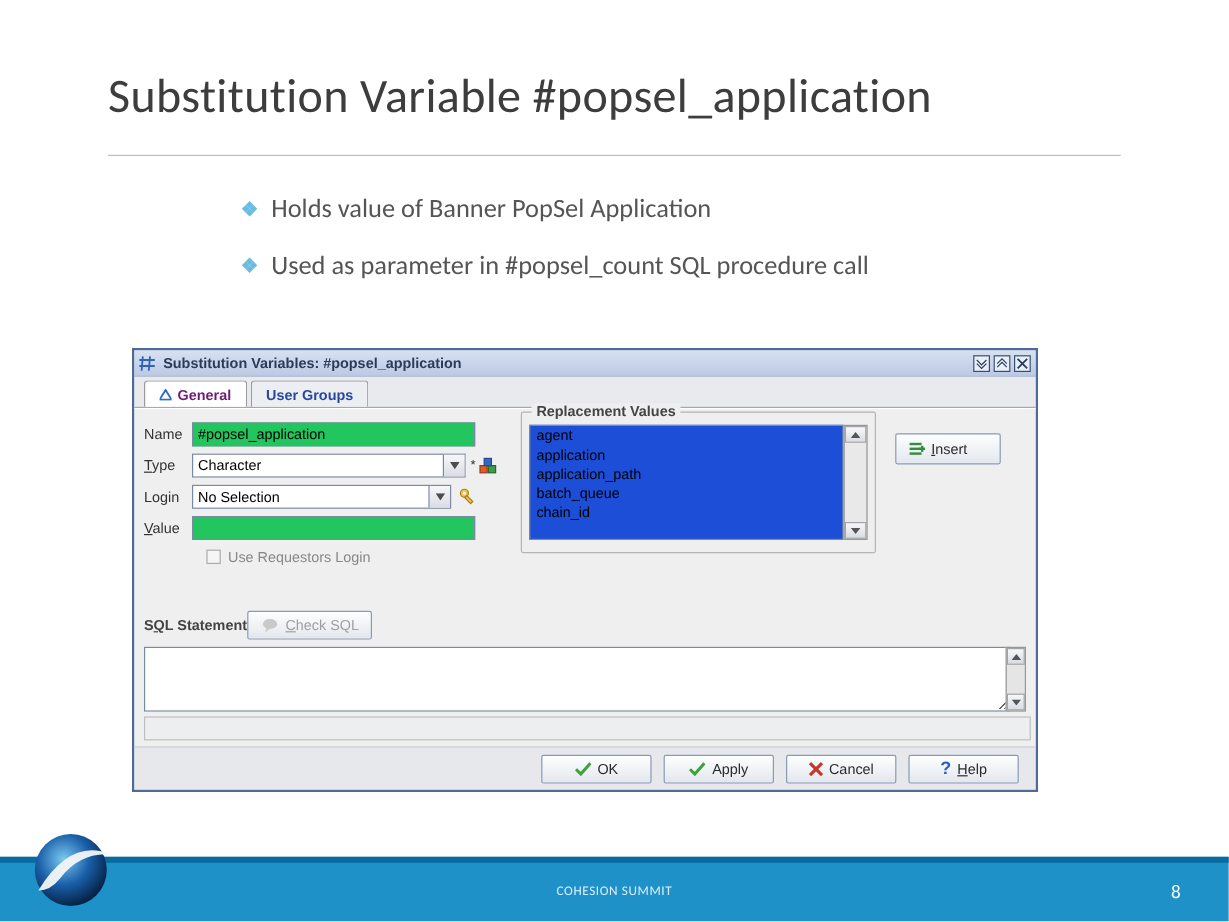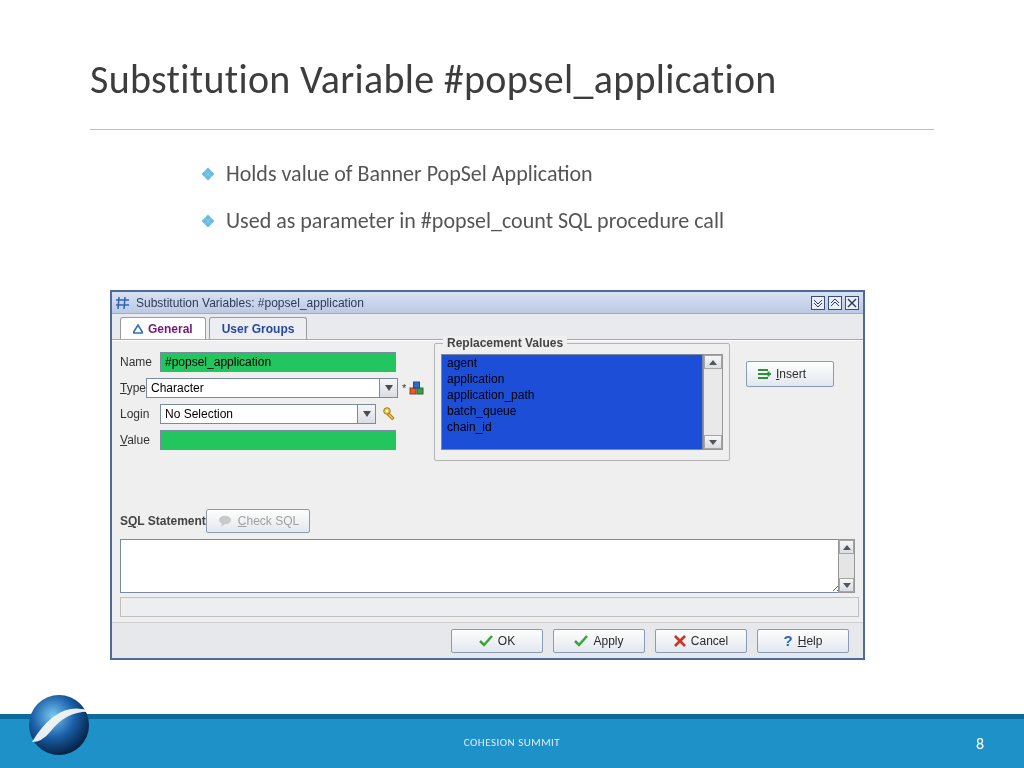--- a/index.html
+++ b/index.html
@@ -30,21 +30,21 @@
     border: 2px solid #4f6a9a; background: #e8eaed;
     font-family: Tahoma, Arial, sans-serif; font-size: 12px;
   }
   .dlg-titlebar {
     display: flex; align-items: center;
     background: linear-gradient(#d7e1f2, #bcc9e3);
     height: 22px; border-bottom: 1px solid #9cacc9;
     padding: 0 4px;
   }
   .hash { width: 14px; height: 14px; margin-right: 6px; display: inline-flex; align-items: center; justify-content: center; }
-  .dlg-title { font-weight: normal; color: #2e3b57; font-size: 12px; flex: 1; }
+  .dlg-title { font-weight: bold; color: #2e3b57; font-size: 12px; flex: 1; }
   .winctrl { width: 14px; height: 14px; border: 1px solid #3b4d72; margin-left: 3px; display: inline-flex; align-items: center; justify-content: center; background: #e9eff8; cursor: pointer; }
   
   .tabs { display: flex; align-items: flex-end; height: 26px; padding-left: 8px; background: #e8eaed; border-bottom: 1px solid #a8a8a8; }
   .tab {
     height: 22px; padding: 0 12px; display: flex; align-items: center;
     border: 1px solid #9b9b9b; border-bottom: none;
     background: #eceef1; color: #2647a0; font-weight: bold;
     margin-right: 3px; border-radius: 3px 3px 0 0; cursor: pointer;
   }
   .tab.active { background: #fff; color: #701a75; }
@@ -202,21 +202,21 @@
     <div class="panel">
 
       <div class="left-col">
         <div class="form-row">
           <span class="lbl">Name</span>
           <input class="text-input" style="width: 236px;" value="#popsel_application">
         </div>
         <div class="form-row">
           <span class="lbl"><u>T</u>ype</span>
           <div class="combo-wrap">
-            <div class="combo" style="width:252px">
+            <div class="combo" style="width:228px">
               <span class="combo-text">Character</span>
               <span class="combo-btn">
                   <svg width="8" height="6" viewBox="0 0 8 6">
                     <polygon points="0,0 8,0 4,6" fill="#4c4c4c"></polygon>
                   </svg>
                 </span>
             </div>
             <span class="star">*</span>
             <span class="cubes-icon">
               <svg width="16" height="16" viewBox="0 0 16 16">
@@ -245,20 +245,24 @@
                   <circle cx="5" cy="5" r="1.2" fill="#fff"></circle>
                   <rect x="7" y="7" width="7" height="2.4" transform="rotate(45 7 7)" fill="#f4c54a" stroke="#a77e17"></rect>
                 </svg>
             </span>
           </div>
         </div>
         <div class="form-row">
           <span class="lbl"><u>V</u>alue</span>
           <input class="text-input" style="width: 236px;" value="">
         </div>
+        <div class="chk-row">
+          <span class="chk-box"></span>
+          <span>Use Requestors Login</span>
+        </div>
       </div>
 
       <div class="rv-group">
         <span class="rv-legend">Replacement Values</span>
         <div class="rv-list">
           <div>agent</div>
           <div>application</div>
           <div>application_path</div>
           <div>batch_queue</div>
           <div>chain_id</div>

